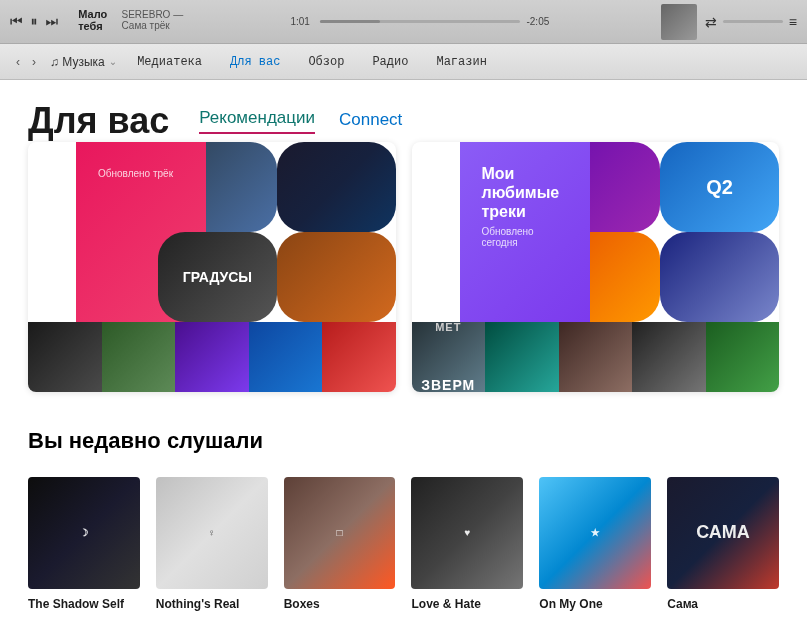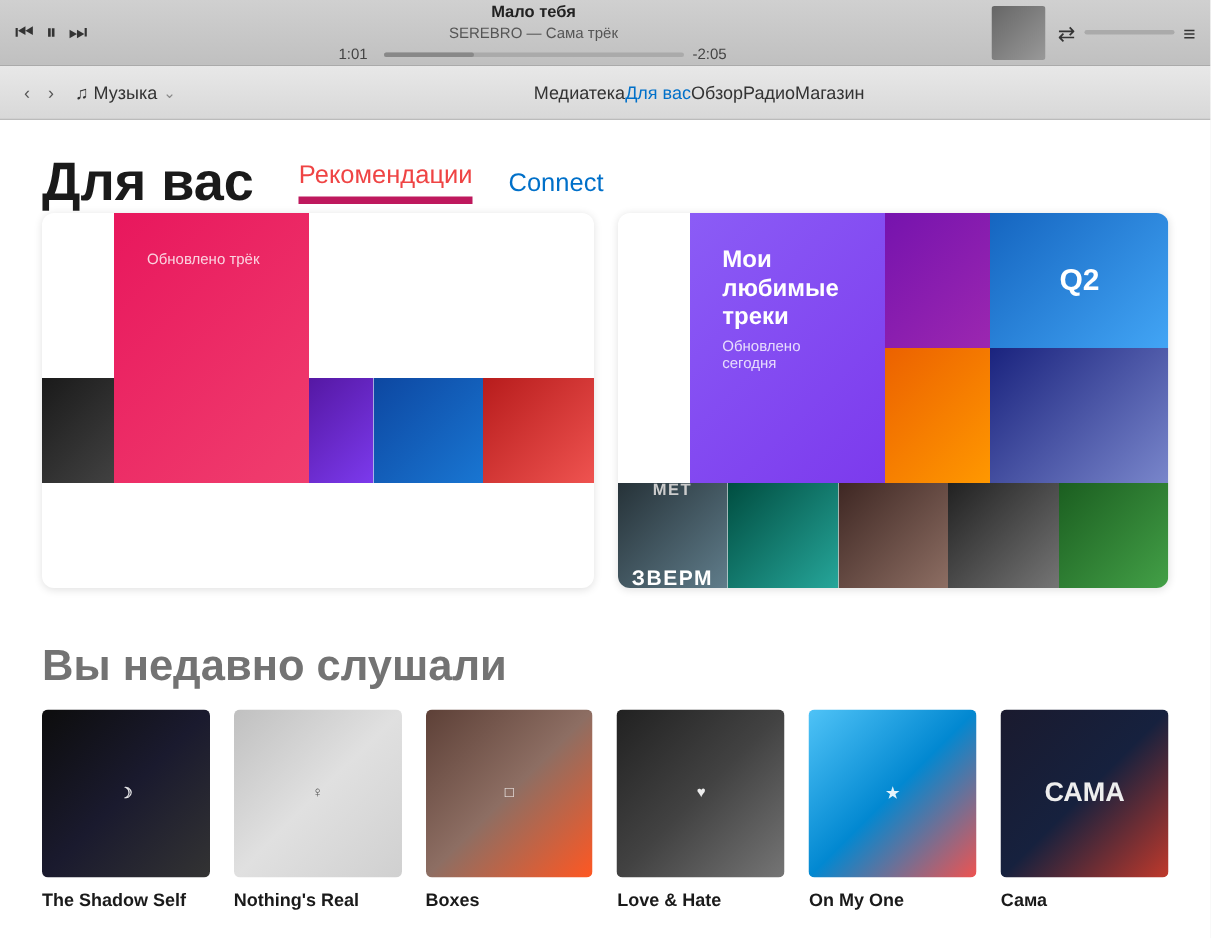--- a/index.html
+++ b/index.html
@@ -28,21 +28,21 @@
     .ctrl-btn {
       background: none;
       border: none;
       cursor: pointer;
       font-size: 14px;
       color: #333;
     }
     .progress-section {
       flex: 1;
       display: flex;
-      flex-direction: column;
+      flex-direction: row;
       align-items: center;
       padding: 0 20px;
       justify-content: center;
     }
     .track-info {
       font-size: 11px;
       font-weight: 600;
       color: #222;
       margin-bottom: 3px;
     }
@@ -138,21 +138,23 @@
       font-size: 12px;
       color: #333;
     }
     .breadcrumb-arrow {
       font-size: 10px;
       color: #888;
     }
     .main-nav {
       flex: 1;
       display: flex;
-      justify-content: center;
+      justify-content: flex-start;
+      gap: 28px;
+      font-family: Liberation Mono, monospace;
     }
     .main-nav-item {
       font-size: 12px;
       color: #333;
       cursor: pointer;
       text-decoration: none;
       padding: 2px 0;
     }
     .main-nav-item.active {
       color: #0070c9;
@@ -183,22 +185,22 @@
       gap: 24px;
       align-items: flex-end;
     }
     .tab-item {
       font-size: 17px;
       cursor: pointer;
       padding-bottom: 4px;
       color: #0070c9;
     }
     .tab-item.active {
-      color: #ef4444;
-      border-bottom: 5px solid #be185d;
+      color: #0f766e;
+      border-bottom: 2px solid #be185d;
     }
 
     
     .date-label {
       padding: 10px 28px 6px;
       font-size: 10px;
       font-weight: 600;
       color: #999;
       letter-spacing: 0.5px;
       text-transform: uppercase;
@@ -269,20 +271,21 @@
       height: 70px;
       overflow: hidden;
     }
     .mini-art-inner {
       width: 100%;
       height: 100%;
     }
     .top-art-cell {
       height: 90px;
       overflow: hidden;
+      border-radius: 27px;
     }
     .top-art-cell-inner {
       width: 100%;
       height: 100%;
     }
 
     
     .art-1 { background: linear-gradient(135deg, #2c3e50 0%, #4a6fa5 100%); }
     .art-2 { background: linear-gradient(135deg, #1a1a2e 0%, #16213e 50%, #0f3460 100%); }
     .art-3 { background: linear-gradient(135deg, #222 0%, #555 100%); position: relative; display: flex; align-items: center; justify-content: center; color: white; font-size: 18px; font-weight: 800; }
@@ -297,24 +300,24 @@
     .art-p2 { background: linear-gradient(135deg, #1565c0 0%, #42a5f5 100%); position: relative; display: flex; align-items: center; justify-content: center; color: white; font-size: 20px; font-weight: 800; }
     .art-p3 { background: linear-gradient(135deg, #e65100 0%, #ff9800 100%); }
     .art-p4 { background: linear-gradient(135deg, #1a237e 0%, #7986cb 100%); }
     .art-p5 { background: linear-gradient(135deg, #263238 0%, #607d8b 100%); position: relative; display: flex; align-items: center; justify-content: center; color: #ccc; font-size: 12px; font-weight: 700; letter-spacing: 1px; }
     .art-p6 { background: linear-gradient(135deg, #004d40 0%, #26a69a 100%); }
     .art-p7 { background: linear-gradient(135deg, #3e2723 0%, #8d6e63 100%); position: relative; display: flex; align-items: center; justify-content: center; color: white; font-size: 16px; font-weight: 800; }
     .art-p8 { background: linear-gradient(135deg, #212121 0%, #757575 100%); }
 
     
     .section-title {
-      padding: 16px 28px 12px;
-      font-size: 29px;
+      padding: 16px 28px 23px;
+      font-size: 22px;
       font-weight: 700;
-      color: #737373;
+      color: #000000;
     }
     .recent-row {
       display: flex;
       gap: 16px;
       padding: 0 28px 24px;
     }
     .recent-item {
       flex: 1;
       display: flex;
       flex-direction: column;
@@ -412,20 +415,34 @@
       <div class="card-inner">
 
         <div class="card-main-art">
           <div class="card-art-bg pink">
             <div>
               <div class="card-art-subtitle">Обновлено трёк</div>
             </div>
           </div>
         </div>
 
+        <div class="card-top-right">
+          <div class="top-art-cell">
+            <div class="top-art-cell-inner art-1"></div>
+          </div>
+          <div class="top-art-cell">
+            <div class="top-art-cell-inner art-2"></div>
+          </div>
+          <div class="top-art-cell">
+            <div class="top-art-cell-inner art-3" style="font-size:14px;">ГРАДУСЫ</div>
+          </div>
+          <div class="top-art-cell">
+            <div class="top-art-cell-inner art-4"></div>
+          </div>
+        </div>
 
         <div class="card-bottom-row">
           <div class="mini-art">
             <div class="mini-art-inner art-5"></div>
           </div>
           <div class="mini-art">
             <div class="mini-art-inner art-6"></div>
           </div>
           <div class="mini-art">
             <div class="mini-art-inner art-7"></div>

